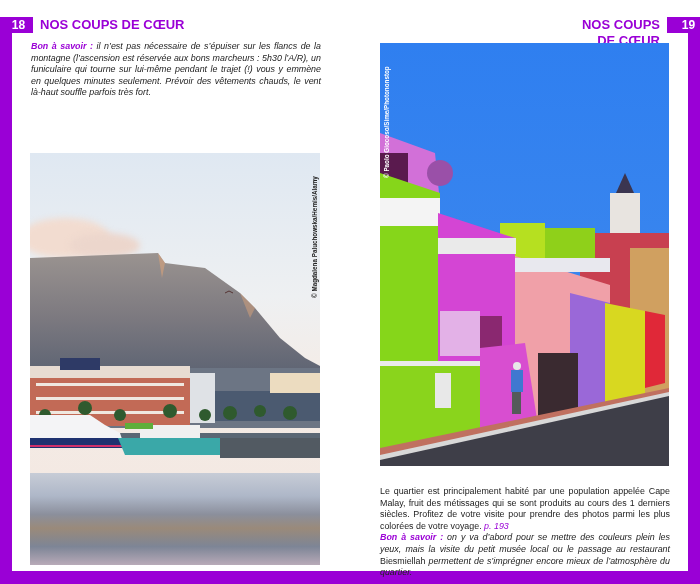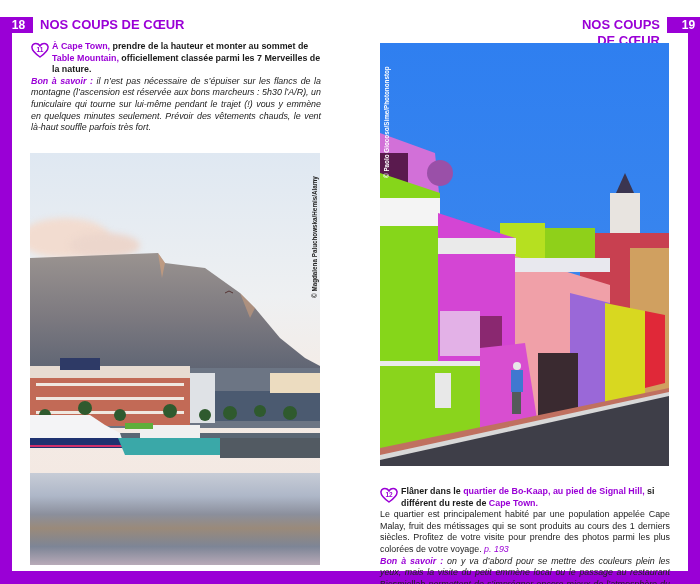--- a/index.html
+++ b/index.html
@@ -57,29 +57,20 @@
 <div id="left-bar" class="abs purple-bg"></div>
 <div id="right-bar" class="abs purple-bg"></div>
 <div id="bottom-band" class="abs purple-bg"></div>
 
 <div id="badge-18" class="abs page-badge purple-bg">18</div>
 <div id="head-left" class="abs running-head">NOS COUPS DE CŒUR</div>
 <div id="head-right" class="abs running-head">NOS COUPS DE CŒUR</div>
 <div id="badge-19" class="abs page-badge purple-bg">19</div>
 
 <div id="entry-11" class="abs entry">
-  <div class="title">
-    <span class="heart">
-      <svg width="18" height="16" viewBox="0 0 18 16">
-          <path d="M9 15 C2 10 0.5 7 1 4.5 C1.6 1.8 4.6 0.6 7 2 C8 2.6 8.6 3.4 9 4 C9.4 3.4 10 2.6 11 2 C13.4 0.6 16.4 1.8 17 4.5 C17.5 7 16 10 9 15 Z" fill="none" stroke="#9a00d6" stroke-width="1.5"></path>
-      <text x="9" y="10.3" font-size="6.5" font-weight="bold" text-anchor="middle" fill="#9a00d6" font-family="Liberation Sans, sans-serif">11</text>
-        </svg>
-    </span>
-    <span class="hl">À Cape Town,</span><span> prendre de la hauteur et monter au sommet de </span><span class="hl">Table Mountain,</span><span> officiellement classée parmi les 7 Merveilles de la nature.</span>
-  </div>
   <div class="body tip"><span class="tip-label">Bon à savoir :</span><span> il n’est pas nécessaire de s’épuiser sur les flancs de la montagne (l’ascension est réservée aux bons marcheurs : 5h30 l’A/R), un funiculaire qui tourne sur lui-même pendant le trajet (!) vous y emmène en quelques minutes seulement. Prévoir des vêtements chauds, le vent là-haut souffle parfois très fort.</span></div>
 </div>
 
 <div id="photo-left" class="abs">
   <div class="cloud" style="left:-10px;top:65px;width:90px;height:40px;"></div>
   <div class="cloud" style="left:40px;top:80px;width:70px;height:25px;background:#ecd6cc;"></div>
   <svg id="mountain" viewBox="0 0 290 130" preserveAspectRatio="none">
     <defs>
         <linearGradient id="mg" x1="0" y1="0" x2="0" y2="1">
           <stop offset="0" stop-color="#9a9390"></stop>
@@ -170,27 +161,18 @@
     <rect x="132" y="349" width="9" height="22" fill="#555a5a"></rect>
 
     <path d="M0 405 L289 345 L289 352 L0 415 Z" fill="#c07060"></path>
     <path d="M0 413 L289 350 L289 423 L0 423 Z" fill="#3e3e48"></path>
     <path d="M0 412 L289 349 L289 353 L0 417 Z" fill="#d8d8d8"></path>
   </svg>
 </div>
 <div id="credit-right" class="credit">© Paolo Giocoso/Sime/Photononstop</div>
 
 <div id="entry-12" class="abs entry">
-  <div class="title">
-    <span class="heart">
-      <svg width="18" height="16" viewBox="0 0 18 16">
-          <path d="M9 15 C2 10 0.5 7 1 4.5 C1.6 1.8 4.6 0.6 7 2 C8 2.6 8.6 3.4 9 4 C9.4 3.4 10 2.6 11 2 C13.4 0.6 16.4 1.8 17 4.5 C17.5 7 16 10 9 15 Z" fill="none" stroke="#9a00d6" stroke-width="1.5"></path>
-      <text x="9" y="10.3" font-size="6.5" font-weight="bold" text-anchor="middle" fill="#9a00d6" font-family="Liberation Sans, sans-serif">12</text>
-        </svg>
-    </span>
-    <span>Flâner dans le </span><span class="hl">quartier de Bo-Kaap, au pied de Signal Hill,</span><span> si différent du reste de </span><span class="hl">Cape Town.</span>
-  </div>
   <div class="body">
     <span>Le quartier est principalement habité par une population appelée Cape Malay, fruit des métissages qui se sont produits au cours des 1 derniers siècles. Profitez de votre visite pour prendre des photos parmi les plus colorées de votre voyage.</span>
     <span class="ref">p. 193</span>
   </div>
-  <div class="body tip"><span class="tip-label">Bon à savoir :</span><span> on y va d’abord pour se mettre des couleurs plein les yeux, mais la visite du petit emmène local ou le passage au restaurant </span><span style="font-style:normal">Biesmiellah</span><span> permettent de s’imprégner encore mieux de l’atmosphère du quartier.</span></div>
+  <div class="body tip"><span class="tip-label">Bon à savoir :</span><span> on y va d’abord pour se mettre des couleurs plein les yeux, mais la visite du petit musée local ou le passage au restaurant </span><span style="font-style:normal">Biesmiellah</span><span> permettent de s’imprégner encore mieux de l’atmosphère du quartier.</span></div>
 </div>
 
 </body></html>

